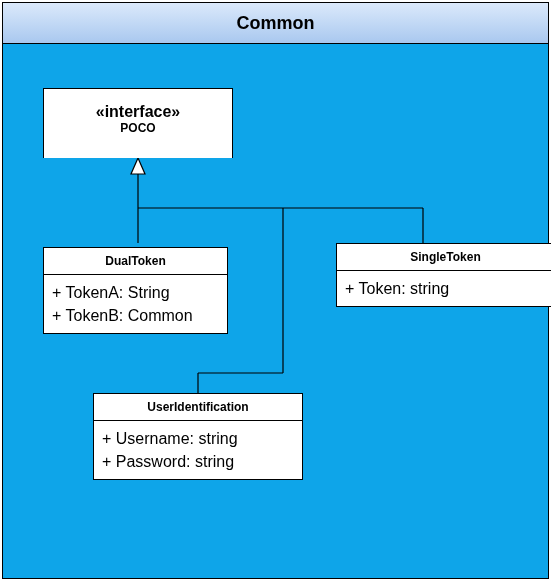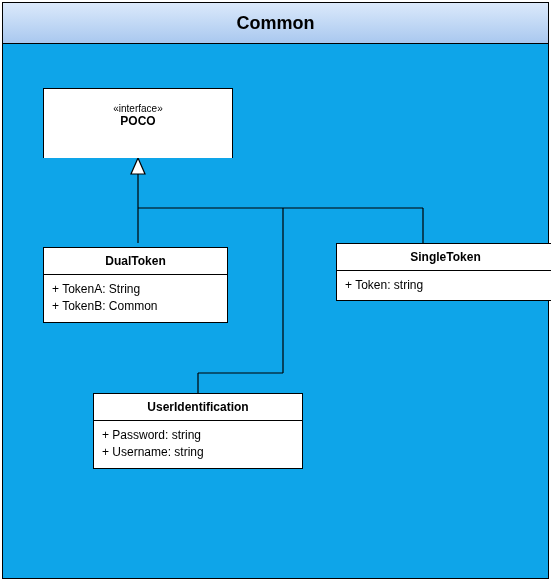--- a/index.html
+++ b/index.html
@@ -2,22 +2,22 @@
 <html><head>
 <meta charset="utf-8">
 <style>
   html,body{margin:0;padding:0}
   body{font-family:Arial,Helvetica,sans-serif;background:#fff}
   .canvas{position:relative;width:551px;height:581px;box-sizing:border-box}
   .package{position:absolute;left:2px;top:2px;width:547px;height:577px;border:1px solid #000;box-sizing:border-box;background:#0ea5e9}
   .pkg-header{height:40px;border-bottom:1px solid #000;background:linear-gradient(#dbe9fb,#a9c8ef);display:flex;align-items:center;justify-content:center;font-weight:bold;font-size:18px}
   .box{position:absolute;background:#fff;border:1px solid #000;box-sizing:border-box}
   .box .title{text-align:center;font-size:12px;font-weight:bold;padding:6px 4px;border-bottom:1px solid #000}
-  .box .stereo{font-weight:normal;font-size:10px}
-  .box .body{padding:6px 8px;font-size:12px;line-height:1.45}
+  .box .stereo{font-weight:bold;font-size:16px}
+  .box .body{padding:6px 8px;font-size:16px;line-height:1.45}
   .interface{left:40px;top:85px;width:190px;height:70px;border-bottom:none}
   .interface .title{border-bottom:none;padding-top:14px}
   .dualtoken{left:40px;top:244px;width:185px}
   .singletoken{left:333px;top:240px;width:219px}
   .userid{left:90px;top:390px;width:210px}
   svg.lines{position:absolute;left:0;top:0;width:547px;height:577px;pointer-events:none}
 </style>
 </head>
 <body>
 
@@ -54,19 +54,19 @@
     <div class="box singletoken">
       <div class="title">SingleToken</div>
       <div class="body">
         <div>+ Token: string</div>
       </div>
     </div>
 
     <div class="box userid">
       <div class="title">UserIdentification</div>
       <div class="body">
+        <div>+ Username: string</div>
         <div>+ Password: string</div>
-        <div>+ Username: string</div>
       </div>
     </div>
 
   </div>
 </div>
 
 </body></html>

